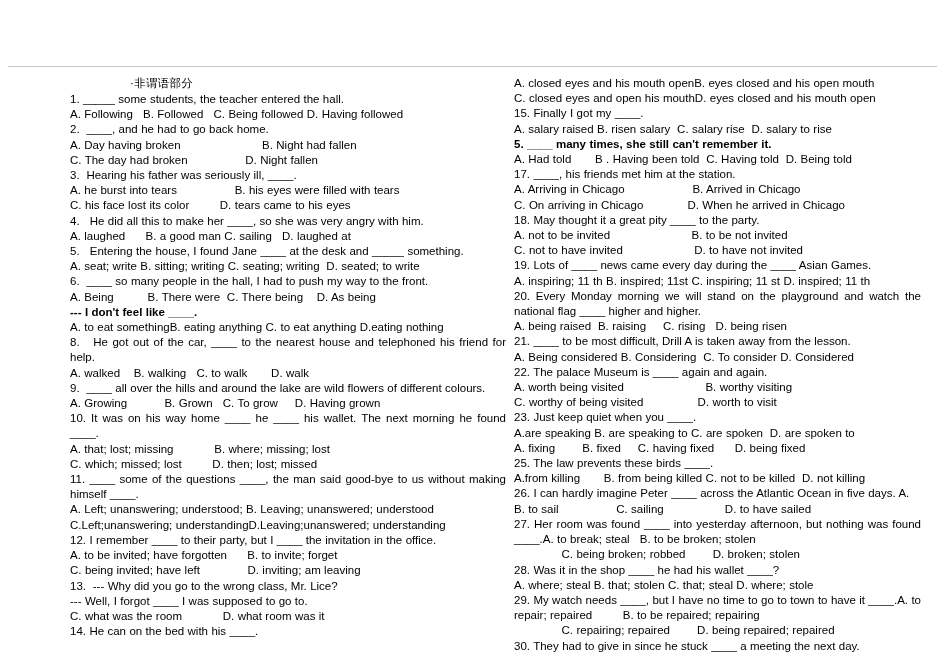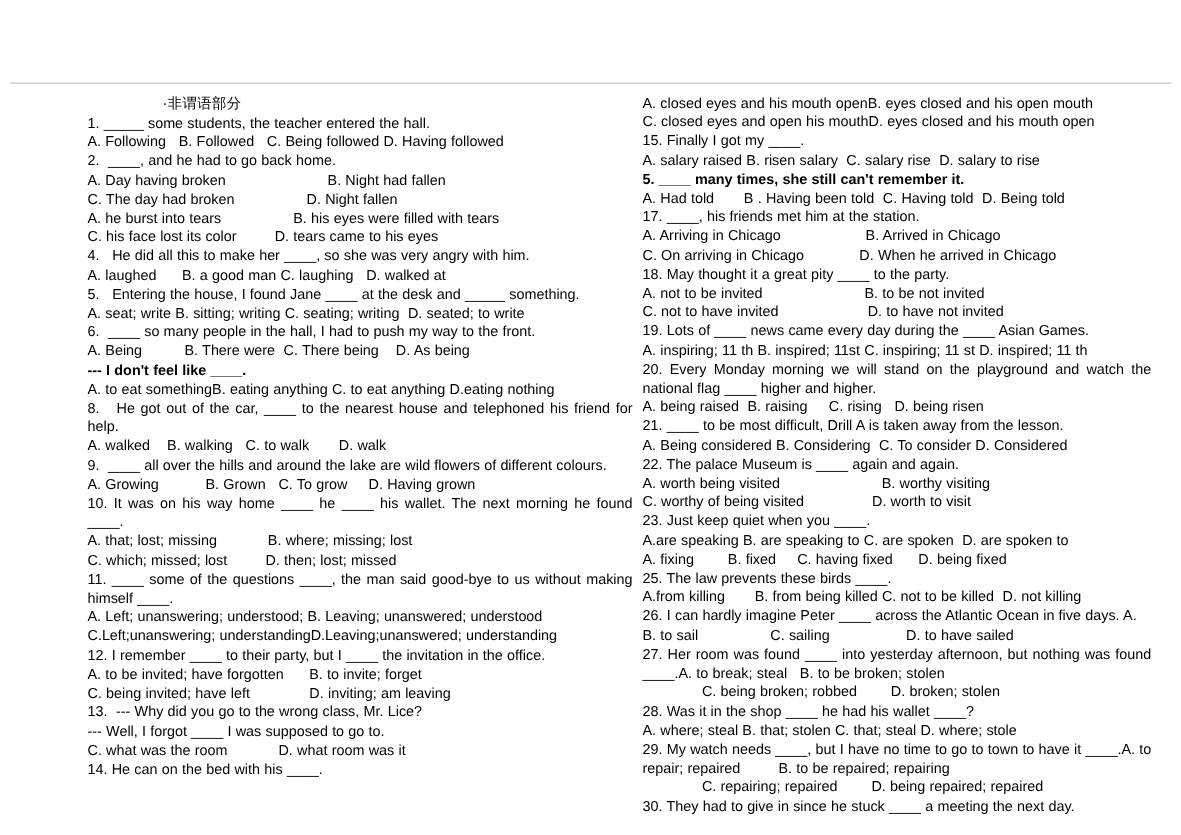--- a/index.html
+++ b/index.html
@@ -107,24 +107,25 @@
   <div class="columns">
 
     <div class="col col-left">
       <div class="doc-title">·非谓语部分</div>
       <div id="left-lines">
           <p class="ln just">1. _____ some students, the teacher entered the hall.</p>
           <p class="ln just">A. Following   B. Followed   C. Being followed D. Having followed</p>
           <p class="ln just">2.  ____, and he had to go back home.</p>
           <p class="ln just">A. Day having broken                        B. Night had fallen</p>
           <p class="ln just">C. The day had broken                 D. Night fallen</p>
+          <p class="ln just">3.  Hearing his father was seriously ill, ____.</p>
           <p class="ln just">A. he burst into tears                 B. his eyes were filled with tears</p>
           <p class="ln just">C. his face lost its color         D. tears came to his eyes</p>
           <p class="ln just">4.   He did all this to make her ____, so she was very angry with him.</p>
-          <p class="ln just">A. laughed      B. a good man C. laughing   D. walked at</p>
+          <p class="ln just">A. laughed      B. a good man C. sailing   D. laughed at</p>
           <p class="ln just">5.   Entering the house, I found Jane ____ at the desk and _____ something.</p>
           <p class="ln just">A. seat; write B. sitting; writing C. seating; writing  D. seated; to write</p>
           <p class="ln just">6.  ____ so many people in the hall, I had to push my way to the front.</p>
           <p class="ln just">A. Being          B. There were  C. There being    D. As being</p>
           <p class="ln just bold">--- I don't feel like ____.</p>
           <p class="ln just">A. to eat somethingB. eating anything C. to eat anything D.eating nothing</p>
           <p class="ln just">8.   He got out of the car, ____ to the nearest house and telephoned his friend for help.</p>
           <p class="ln just">A. walked    B. walking   C. to walk       D. walk</p>
           <p class="ln just">9.  ____ all over the hills and around the lake are wild flowers of different colours.</p>
           <p class="ln just">A. Growing           B. Grown   C. To grow     D. Having grown</p>

